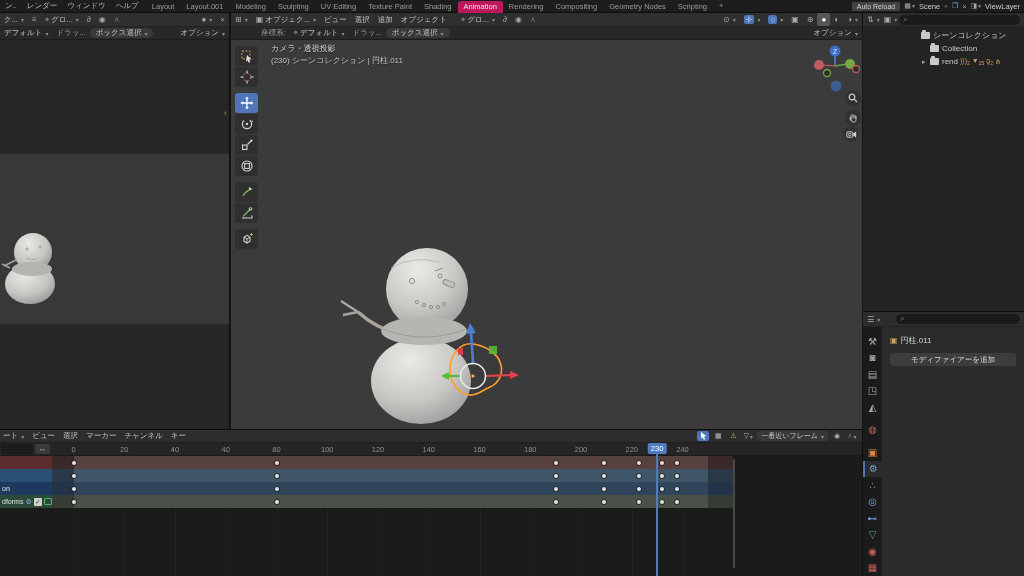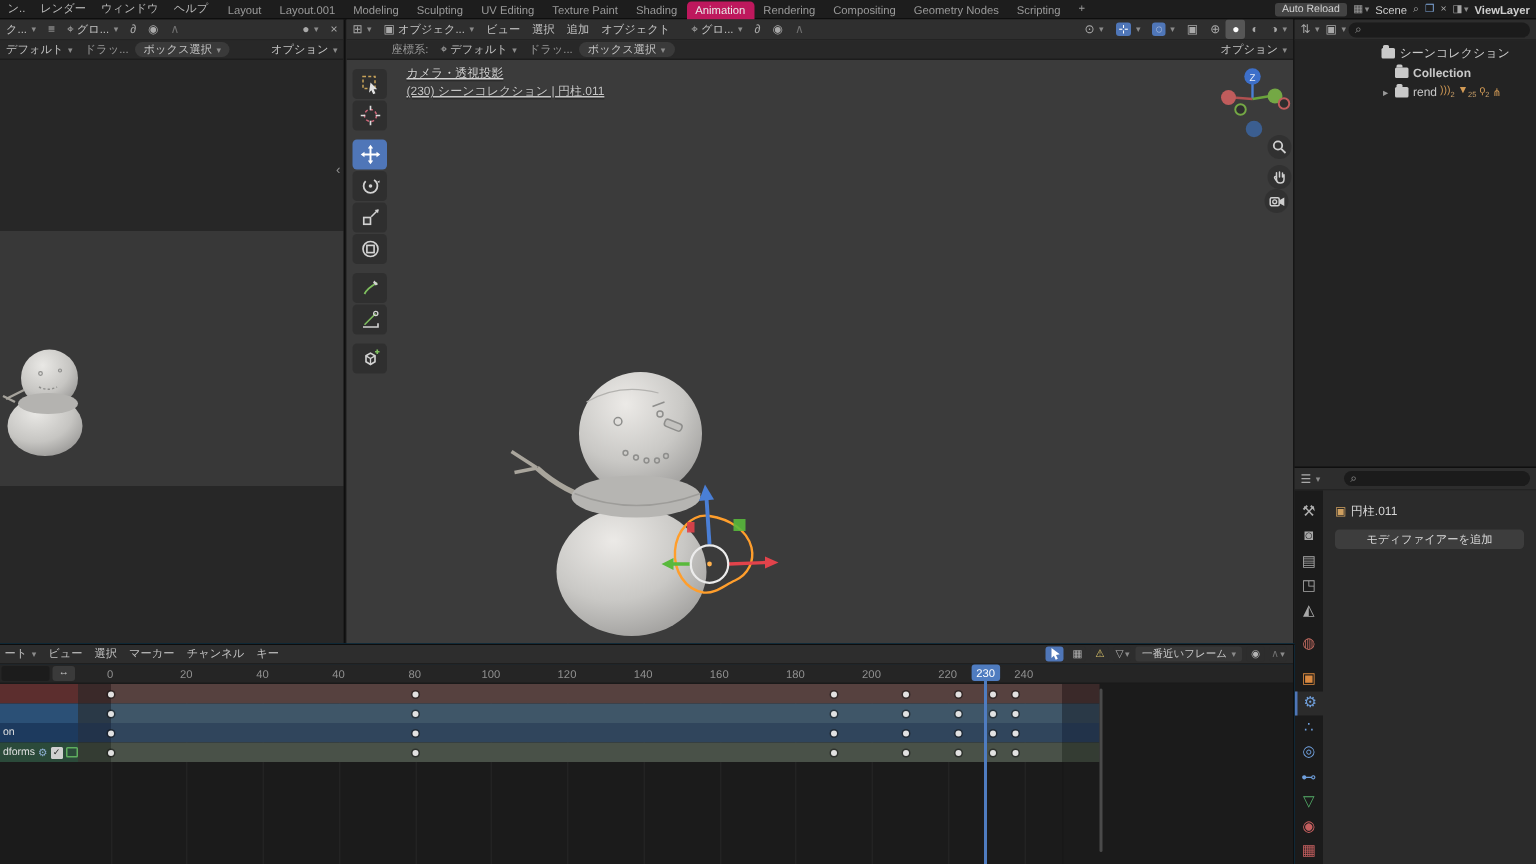--- a/index.html
+++ b/index.html
@@ -23,21 +23,21 @@
   .h-item{display:inline-flex;align-items:center;gap:2px;padding:0 4px;font-size:7.5px;color:#c3c3c3;white-space:nowrap;height:100%;}
   .h-ic{font-size:8px;color:#a9a9a9;}
   .h-ic.blue{color:#fff;background:#4f76b8;border-radius:2px;padding:0 2px;}
   .pill{background:#3a3a3a;border-radius:7px;padding:0 6px;height:10px;display:inline-flex;align-items:center;gap:2px;}
   
   #vp-left{left:0;top:13px;width:230px;height:416px;background:#2a2a2a;border-right:1px solid #0f0f0f;}
   #vpl-body{position:absolute;top:27px;left:0;right:0;bottom:0;background:#272727;}
   #cam-frame{position:absolute;left:0;top:114px;width:229px;height:170px;background:#383838;}
   #vp-main{left:231px;top:13px;width:631px;height:416px;background:#3b3b3b;}
   #vpm-body{position:absolute;top:27px;left:0;right:0;bottom:0;background:#3b3b3b;}
-  .overlay-txt{position:absolute;font-size:8px;color:#d2d2d2;white-space:nowrap;text-shadow:0 1px 1px #00000060;text-decoration:underline;}
+  .overlay-txt{position:absolute;font-size:8px;color:#d2d2d2;white-space:nowrap;text-shadow:0 1px 1px #00000060;}
   
   #vp-toolbar{position:absolute;left:4px;top:6px;display:flex;flex-direction:column;width:23px;}
   .tool-btn{width:23px;height:20px;background:#2d2d2dcc;border-radius:3px;display:flex;align-items:center;justify-content:center;margin-bottom:1px;}
   .tool-btn.active{background:#4f76b8;}
   .tool-gap{height:5px;}
   
   .nav-btn{position:absolute;width:16px;height:16px;border-radius:50%;background:#2e2e2eb8;display:flex;align-items:center;justify-content:center;}
   .side-arrow{position:absolute;color:#8f8f8f;font-size:9px;}
   
   #outliner{left:863px;top:13px;width:161px;height:298px;background:#232323;}
@@ -109,21 +109,21 @@
       </div>
     <span class="ws-tab">+</span>
     <div id="topbar-right">
       <span class="tb-btn">Auto Reload</span>
       <span class="tiny-ic">▦<span class="caret">▾</span></span>
       <span style="color:#cfcfcf;font-size:7.5px;">Scene</span>
       <span class="tiny-ic">⌕</span>
       <span class="tiny-ic" style="color:#7fa6d9;">❐</span>
       <span class="tiny-ic">×</span>
       <span class="tiny-ic">◨<span class="caret">▾</span></span>
-      <span style="color:#cfcfcf;font-size:7.5px;font-weight:bold;">ViewLayer</span>
+      <span style="color:#cfcfcf;font-size:7.5px;">ViewLayer</span>
     </div>
   </div>
 
   <div id="vp-left" class="editor">
     <div class="ed-hdr" style="top:0;">
       <span class="h-item">
           <span>ク...</span>
           <span class="caret">▾</span>
         </span>
       <span class="h-item h-ic">≡</span>
@@ -405,21 +405,21 @@
       <div class="search">
           <span>⌕</span>
         </div>
     </div>
     <div class="abs" style="left:0;top:16px;right:0;padding-left:44px;" id="ol-rows">
         <div class="ol-row" style="padding-left: 6px;">
           <span class="expander"></span>
           <span class="coll-ic"></span>
           <span>シーンコレクション</span>
         </div>
-        <div class="ol-row" style="padding-left: 15px; font-weight: bold;">
+        <div class="ol-row" style="padding-left: 15px;">
           <span class="expander"></span>
           <span class="coll-ic"></span>
           <span>Collection</span>
         </div>
         <div class="ol-row" style="padding-left: 15px;">
           <span class="expander">▸</span>
           <span class="coll-ic"></span>
           <span>rend</span>
           <span class="badge">)))<sub>2</sub></span>
           <span class="badge">▼<sub>25</sub></span>

